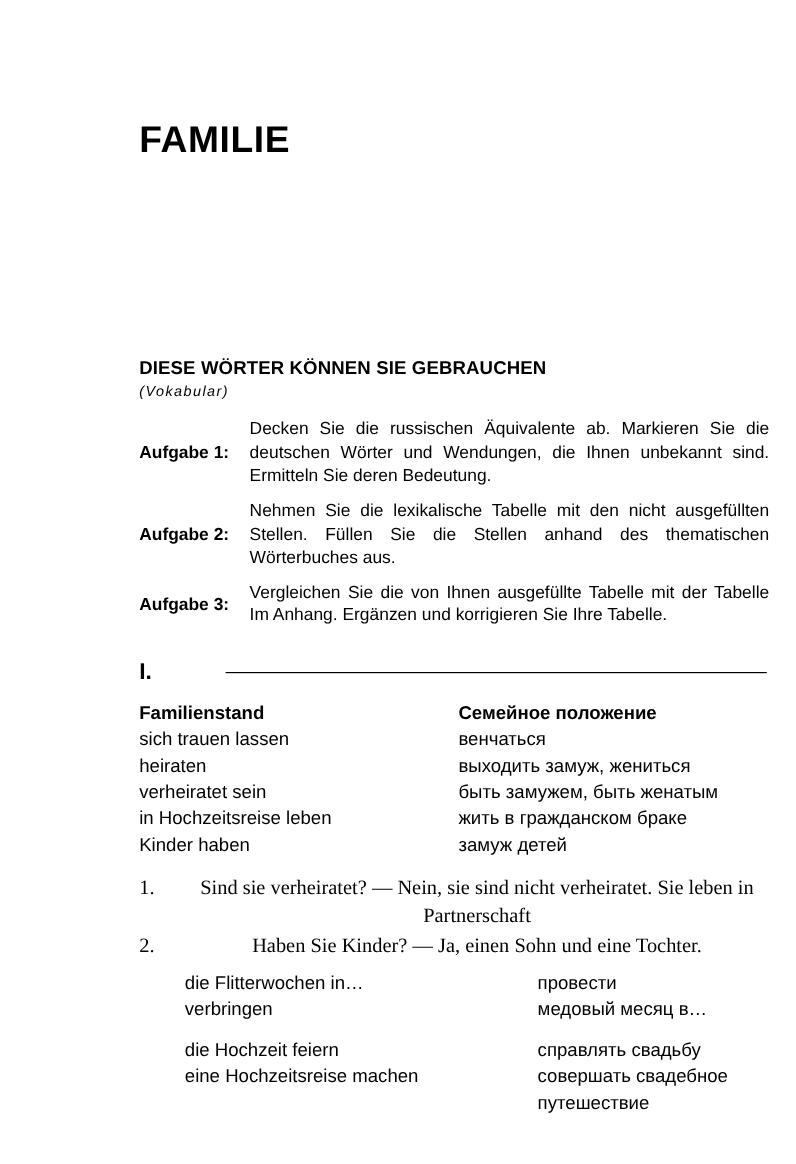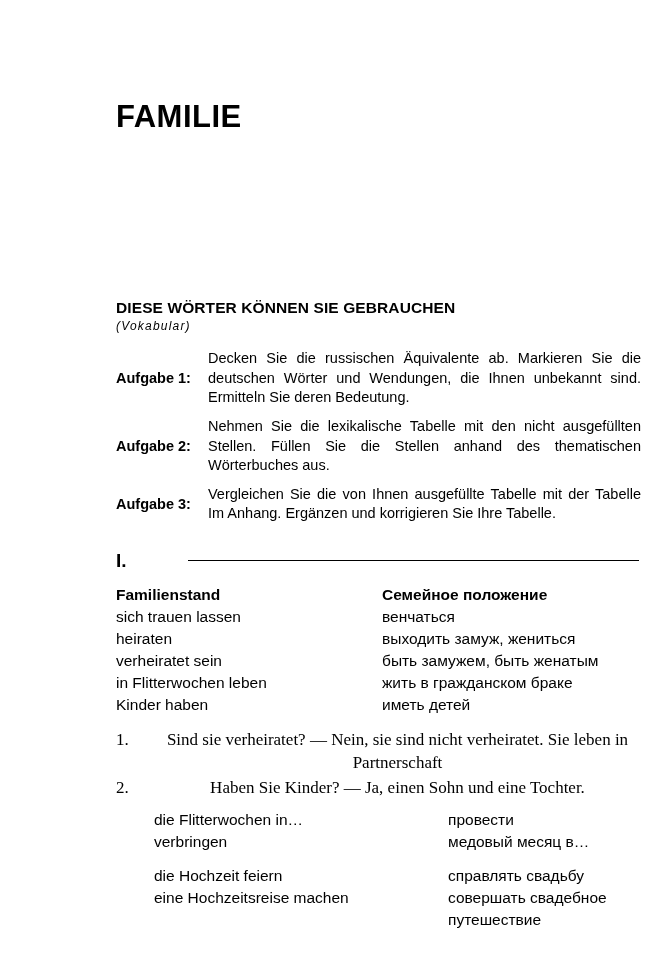--- a/index.html
+++ b/index.html
@@ -186,26 +186,26 @@
       </div>
       <div class="vocab-row">
         <div class="vocab-de">heiraten</div>
         <div class="vocab-ru">выходить замуж, жениться</div>
       </div>
       <div class="vocab-row">
         <div class="vocab-de">verheiratet sein</div>
         <div class="vocab-ru">быть замужем, быть женатым</div>
       </div>
       <div class="vocab-row">
-        <div class="vocab-de">in Flitterwochen leben</div>
+        <div class="vocab-de">in Hochzeitsreise leben</div>
         <div class="vocab-ru">жить в гражданском браке</div>
       </div>
       <div class="vocab-row">
         <div class="vocab-de">Kinder haben</div>
-        <div class="vocab-ru">иметь детей</div>
+        <div class="vocab-ru">замуж детей</div>
       </div>
     </div>
 
     <div class="examples">
       <div class="ex-row">
         <div class="ex-num">1.</div>
         <div class="ex-text">Sind sie verheiratet? — Nein, sie sind nicht verheiratet. Sie leben in Partnerschaft</div>
       </div>
       <div class="ex-row">
         <div class="ex-num">2.</div>

